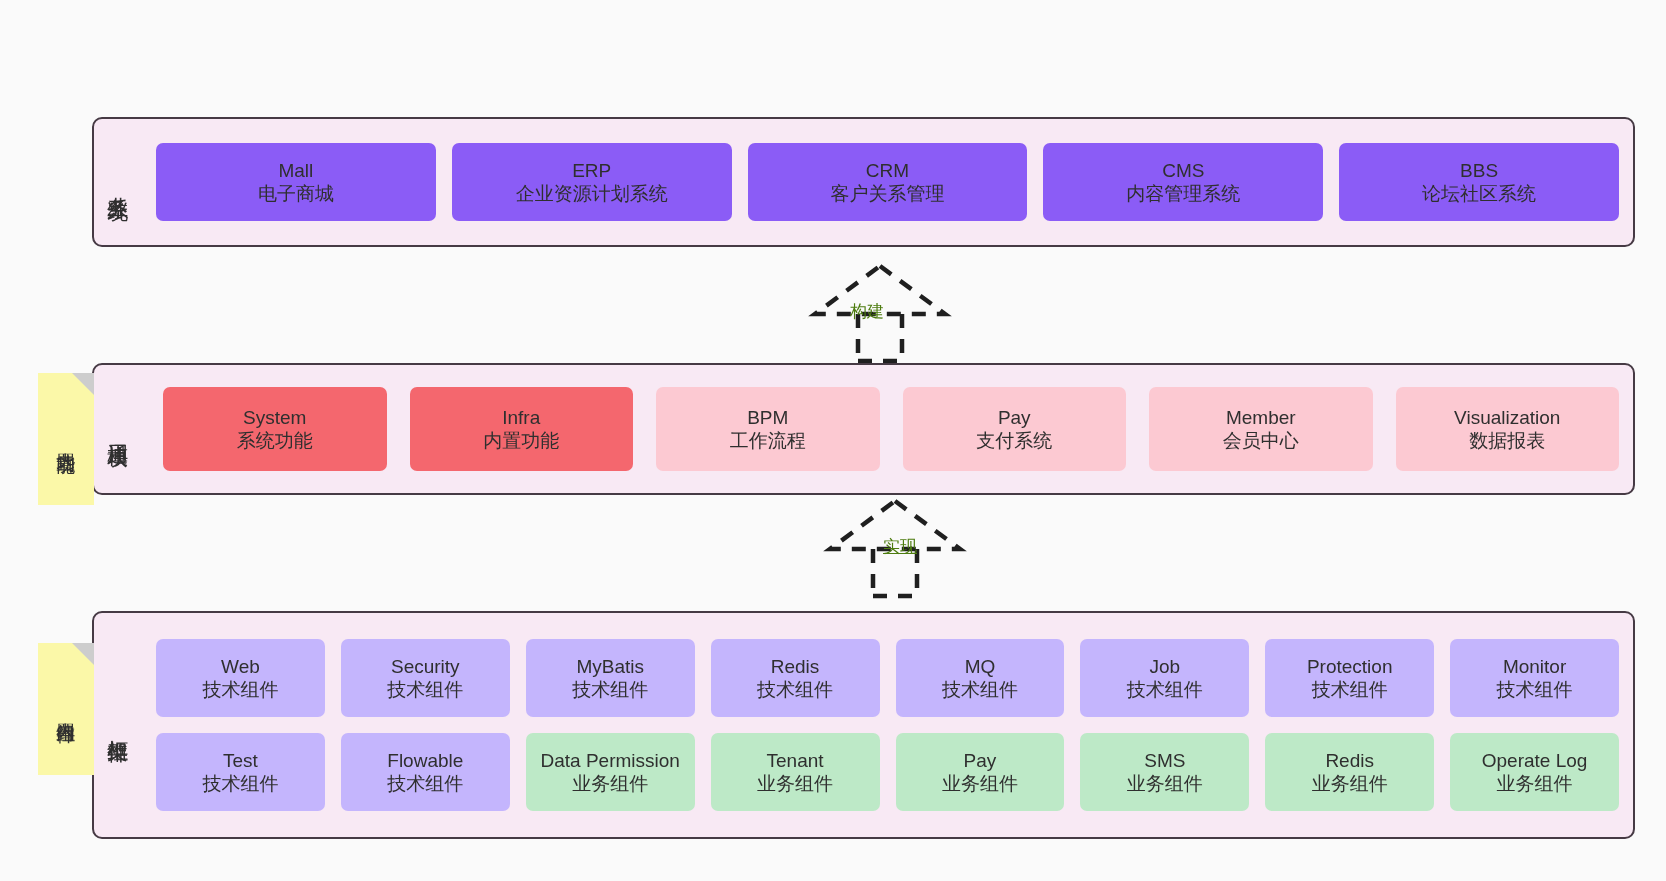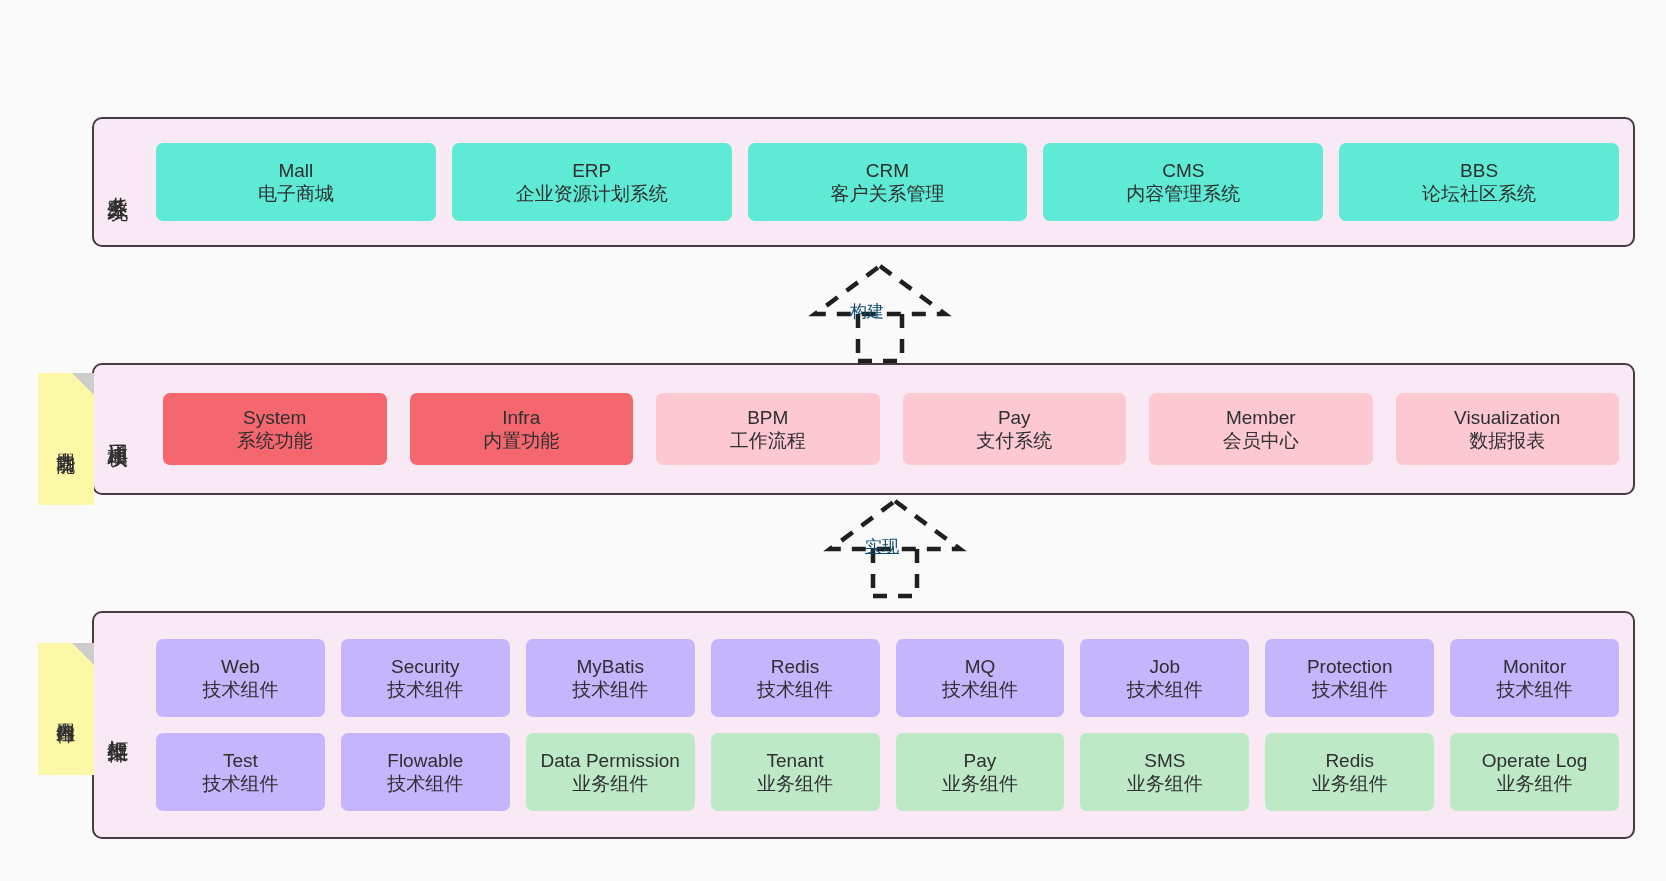--- a/index.html
+++ b/index.html
@@ -71,25 +71,25 @@
     text-align: center;
     padding: 6px 8px;
     line-height: 1.22;
     color: #2f2f2f;
     overflow: hidden;
   }
   .box .t1 { font-size: 19px; }
   .box .t2 { font-size: 19px; }
 
   .h-biz   { height: 78px; }
-  .h-mod   { height: 72px; margin-left: 7px; }
+  .h-mod   { height: 84px; margin-left: 7px; }
   .h-comp  { height: 78px; }
 
   
-  .c-blue      { background: #5eead4; text-align: right; }
+  .c-blue      { background: #8b5cf6; text-align: right; }
   .c-red       { background: #f4676e; }
   .c-pink      { background: #fcc9d2; }
   .c-green     { background: #c4b5fd; }
   .c-lgreen    { background: #bde9c7; }
 
   
   .note {
     position: absolute;
     box-sizing: border-box;
     background: #fbf8a8;
@@ -115,21 +115,21 @@
   }
 
   
   .conn {
     position: absolute;
   }
   .conn svg { display: block; overflow: visible; }
   .conn-label {
     position: absolute;
     font-size: 17px;
-    color: #0c4a6e;
+    color: #4d7c0f;
     white-space: nowrap;
     user-select: none;
     background: transparent;
   }
 </style>
 </head>
 <body>
 
 <div id="canvas">
 
@@ -208,21 +208,21 @@
     <span class="fold"></span>
     <span>内置功能</span>
   </div>
 
   <div class="conn" style="left:815px; top:497px; width:160px; height:100px;">
     <svg width="160" height="100" viewBox="0 0 160 100" aria-hidden="true">
       <polygon points="80,4 145,52 15,52" fill="#fafafa" stroke="#1f1f1f" stroke-width="4.5" stroke-dasharray="14,11" stroke-linejoin="miter"></polygon>
       <path d="M58,52 L58,100 M102,52 L102,100" stroke="#1f1f1f" stroke-width="4.5" fill="none" stroke-dasharray="14,11"></path>
       <path d="M58,99 L102,99" stroke="#1f1f1f" stroke-width="4.5" fill="none" stroke-dasharray="14,11"></path>
     </svg>
-    <div class="conn-label" style="left:50px; top:38px;text-decoration:underline;">实现</div>
+    <div class="conn-label" style="left:68px; top:38px;text-decoration:underline;">实现</div>
   </div>
 
   <div class="layer" id="layer-framework" style="left:92px; top:611px; width:1543px; height:228px;">
     <div class="layer-label">框架组件</div>
     <div class="layer-body">
 
       <div class="row">
         <div class="box c-green h-comp">
           <span class="t1">Web</span>
           <span class="t2">技术组件</span>

